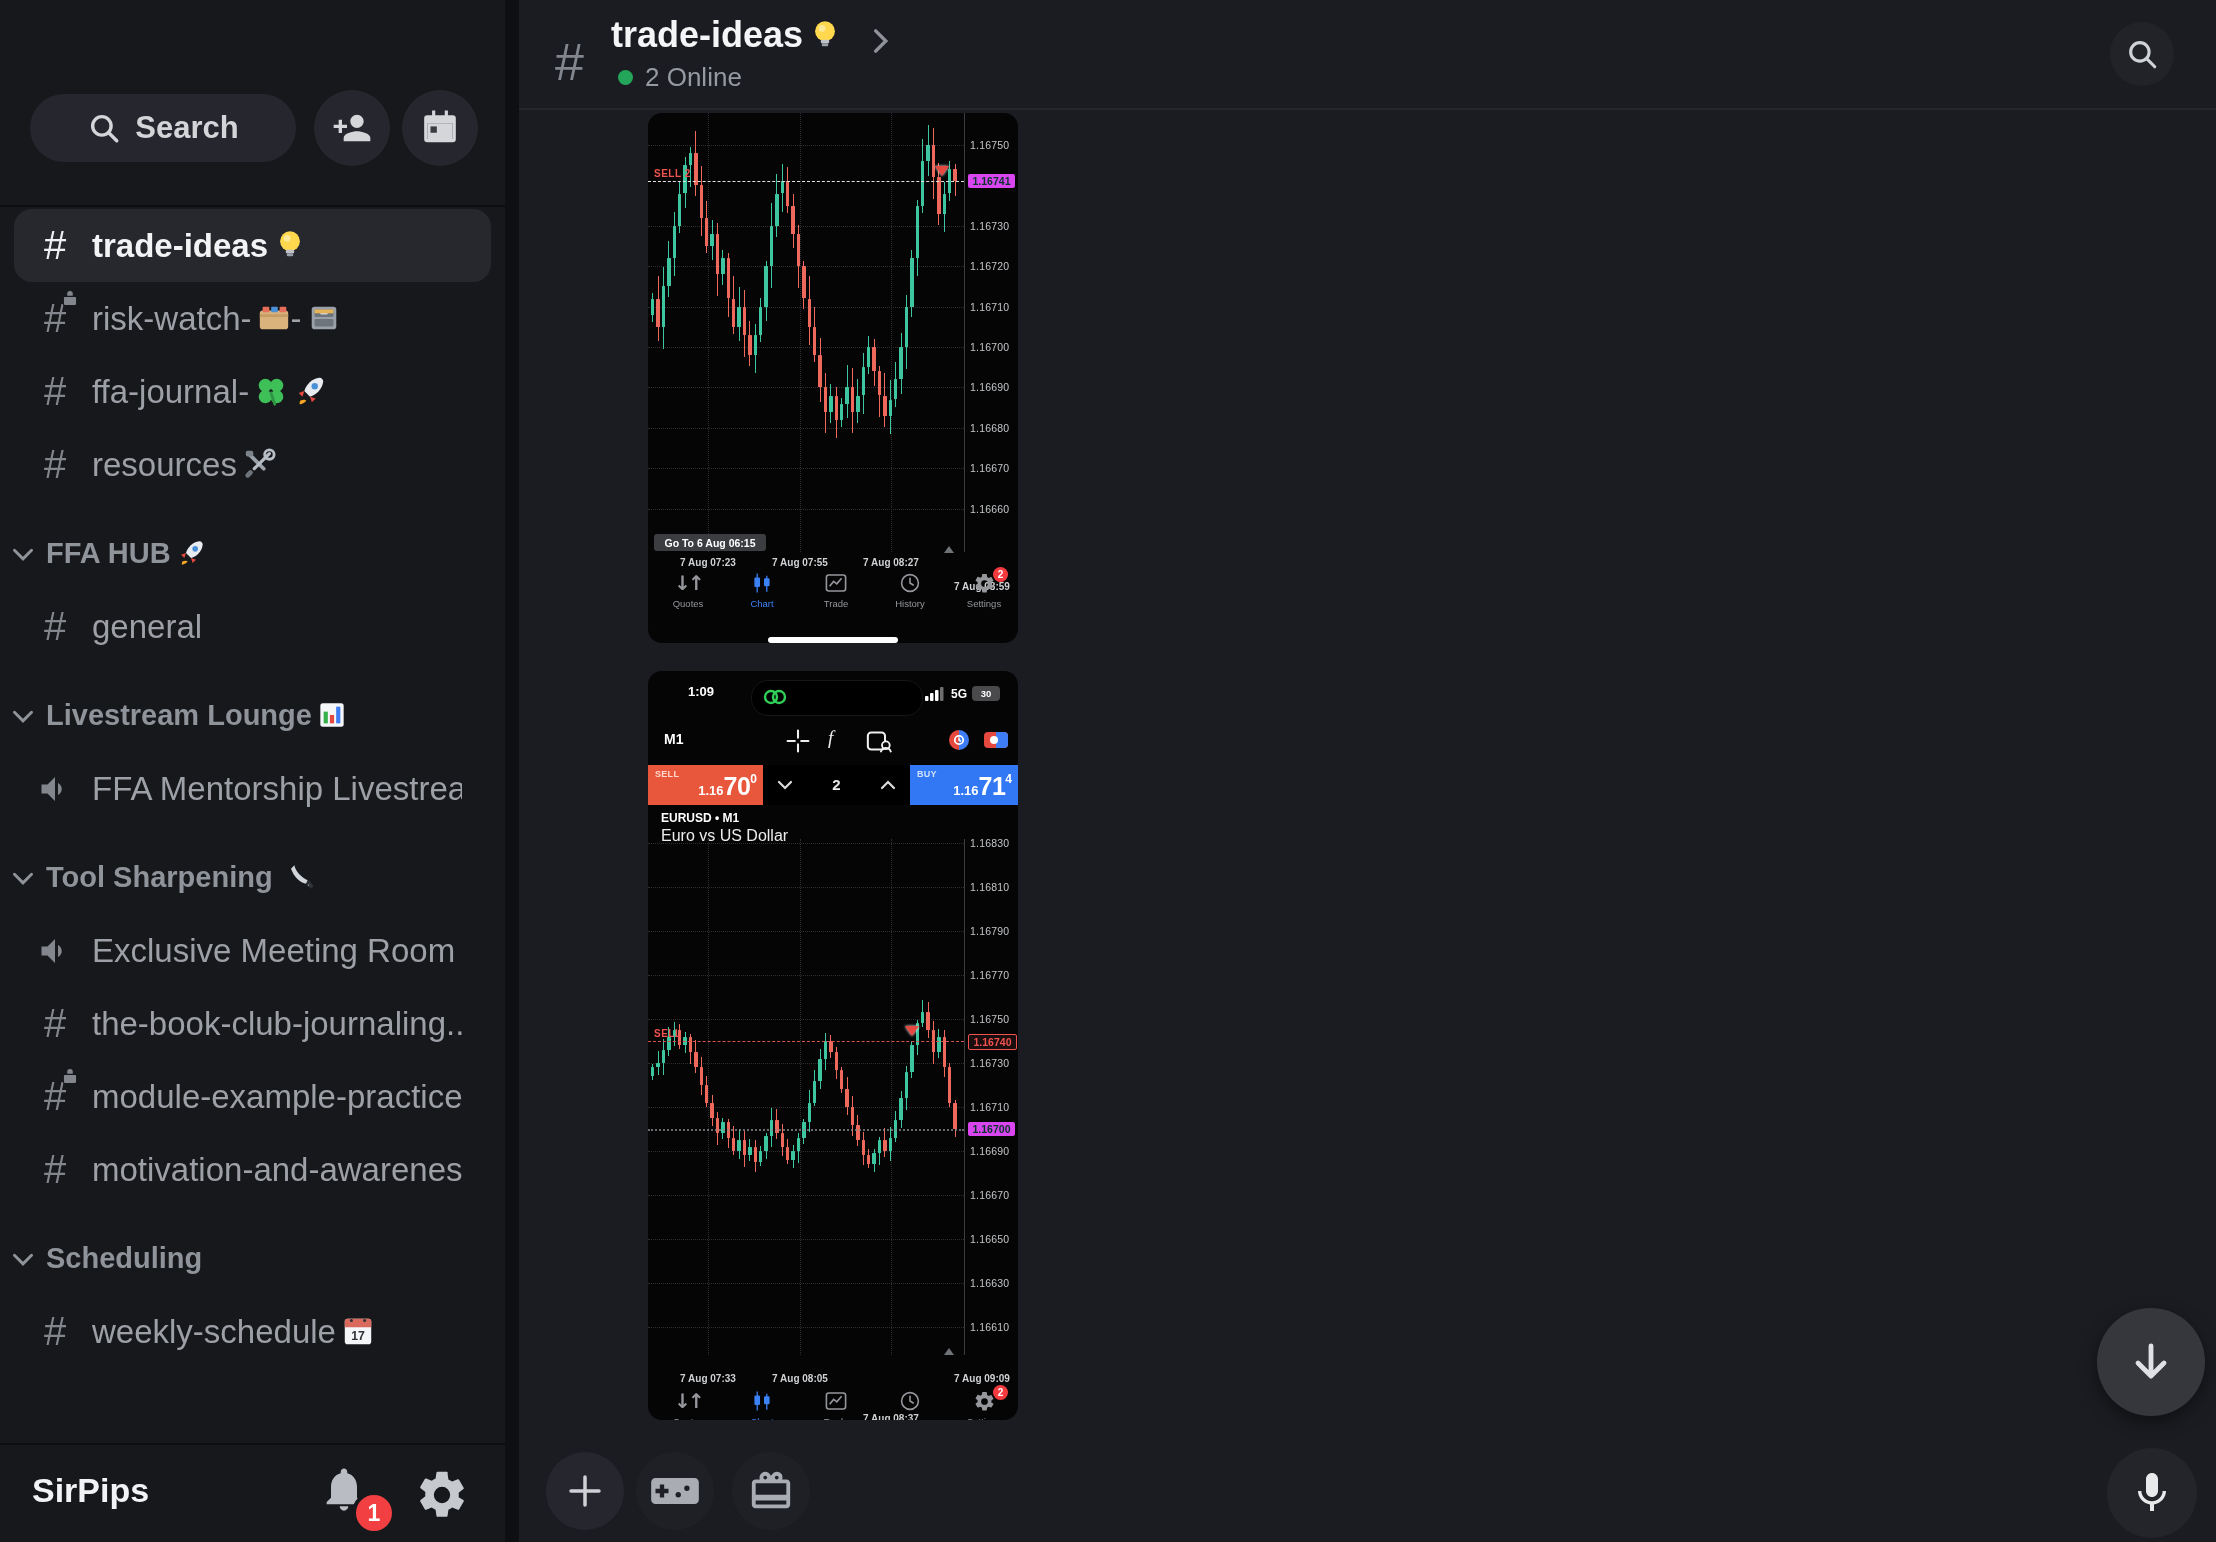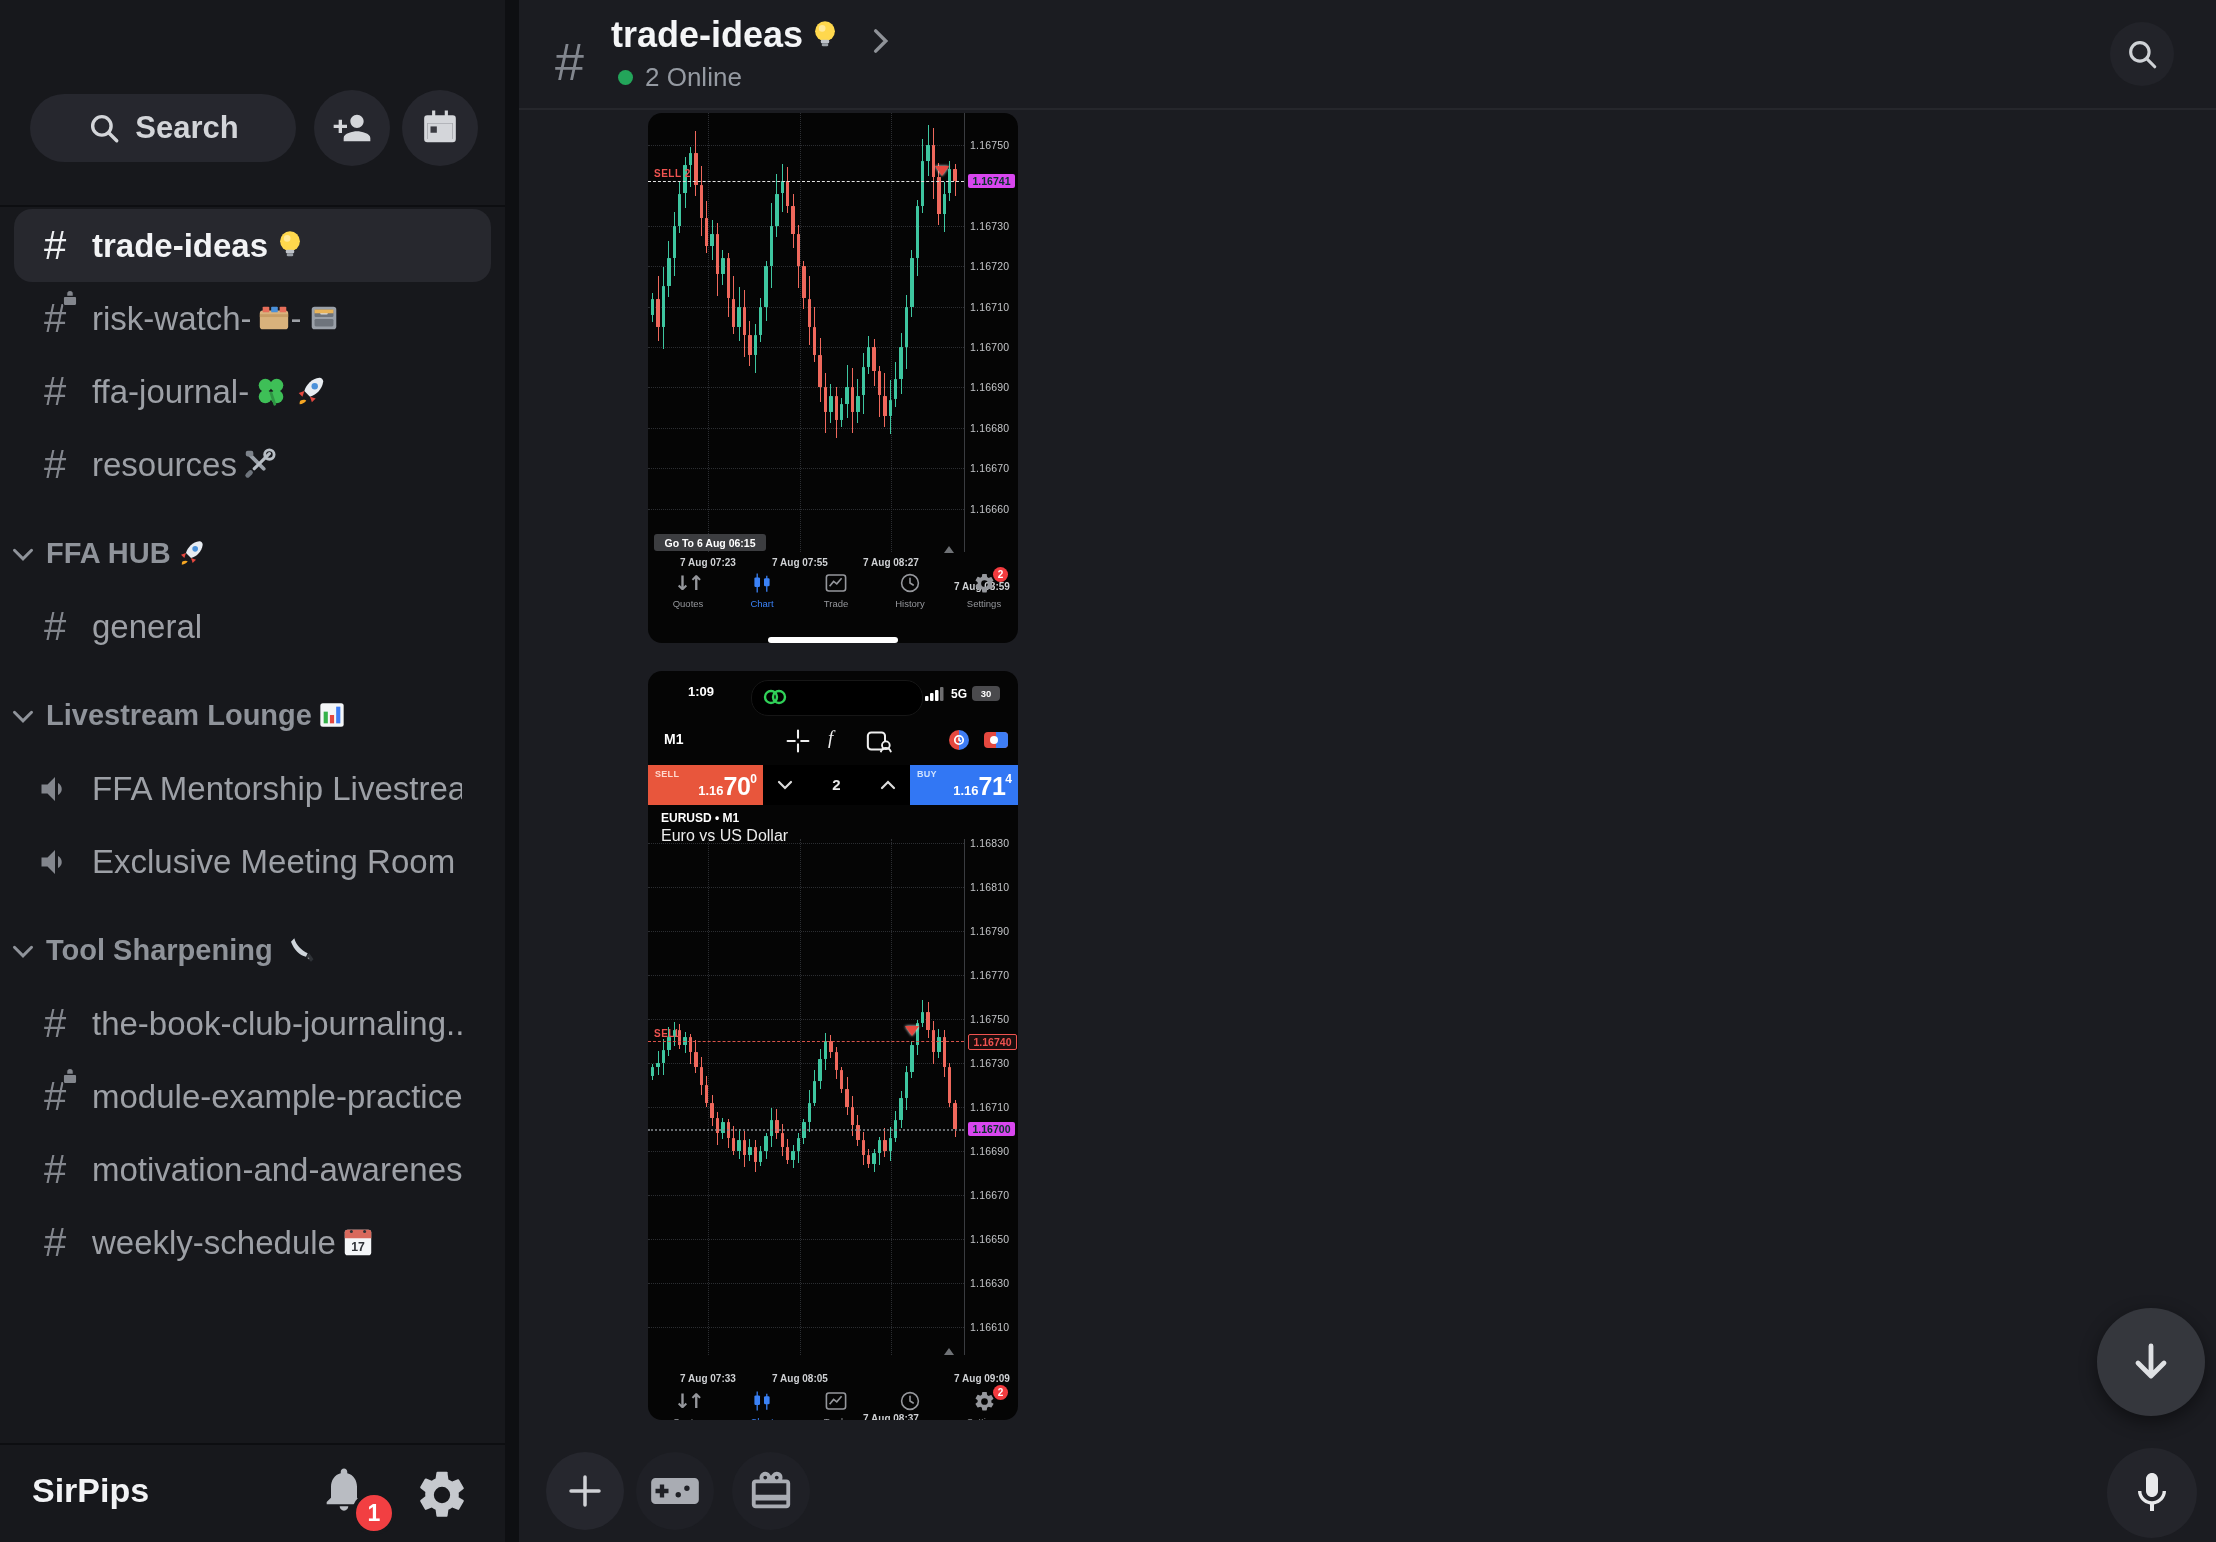--- a/index.html
+++ b/index.html
@@ -222,52 +222,58 @@
         </div>
         <div class="row voice">
           <span class="vicon">
             <svg width="36" height="36" viewBox="0 0 24 24" fill="#83868d">
               <path d="M3 9v6h4l5 5V4L7 9H3z"></path>
               <path d="M16.5 12c0-1.77-1.02-3.29-2.5-4.03v8.05c1.48-.73 2.5-2.25 2.5-4.02z"></path>
             </svg>
           </span>
           <span class="lbl">FFA Mentorship Livestrea...</span>
         </div>
+        <div class="row cat">
+          <svg width="22" height="22" viewBox="0 0 18 12">
+            <path d="M2 3l7 7 7-7" fill="none" stroke="#8f939a" stroke-width="2.4" stroke-linecap="round"></path>
+          </svg>
+          <span class="lbl">Tool Sharpening <span class="em"><svg viewBox="0 0 36 36" width="100%" height="100%">
+                <path d="M6 8c4 10 10 16 18 18l2-4C18 18 12 12 10 4z" fill="#cfd5db"></path>
+                <path d="M24 26l6 6 3-3-5-7z" fill="#2f3237"></path>
+                <circle cx="27" cy="28" r="1" fill="#888"></circle>
+              </svg></span></span>
+        </div>
         <div class="row voice">
           <span class="vicon">
             <svg width="36" height="36" viewBox="0 0 24 24" fill="#83868d">
               <path d="M3 9v6h4l5 5V4L7 9H3z"></path>
               <path d="M16.5 12c0-1.77-1.02-3.29-2.5-4.03v8.05c1.48-.73 2.5-2.25 2.5-4.02z"></path>
             </svg>
           </span>
           <span class="lbl">Exclusive Meeting Room</span>
         </div>
-        <div class="row cat">
-          <svg width="22" height="22" viewBox="0 0 18 12">
-            <path d="M2 3l7 7 7-7" fill="none" stroke="#8f939a" stroke-width="2.4" stroke-linecap="round"></path>
-          </svg>
-          <span class="lbl">Tool Sharpening <span class="em"><svg viewBox="0 0 36 36" width="100%" height="100%">
-                <path d="M6 8c4 10 10 16 18 18l2-4C18 18 12 12 10 4z" fill="#cfd5db"></path>
-                <path d="M24 26l6 6 3-3-5-7z" fill="#2f3237"></path>
-                <circle cx="27" cy="28" r="1" fill="#888"></circle>
-              </svg></span></span>
-        </div>
         <div class="row chan">
           <span class="hashbox">#</span>
           <span class="lbl">the-book-club-journaling...</span>
         </div>
         <div class="row chan">
           <span class="hashbox">#<svg class="locksvg" width="20" height="20" viewBox="0 0 24 24" fill="#83868d">
               <path d="M12 3a4 4 0 0 0-4 4v3h8V7a4 4 0 0 0-4-4zm-6 7h12a2 2 0 0 1 2 2v7a2 2 0 0 1-2 2H6a2 2 0 0 1-2-2v-7a2 2 0 0 1 2-2z" stroke="#17181c" stroke-width="1.4"></path>
             </svg></span>
           <span class="lbl">module-example-practice...</span>
         </div>
         <div class="row chan">
           <span class="hashbox">#</span>
           <span class="lbl">motivation-and-awarenes...</span>
+        </div>
+        <div class="row cat">
+          <svg width="22" height="22" viewBox="0 0 18 12">
+            <path d="M2 3l7 7 7-7" fill="none" stroke="#8f939a" stroke-width="2.4" stroke-linecap="round"></path>
+          </svg>
+          <span class="lbl">Scheduling</span>
         </div>
         <div class="row chan">
           <span class="hashbox">#</span>
           <span class="lbl">weekly-schedule<span class="em"><svg viewBox="0 0 36 36" width="100%" height="100%">
                 <rect x="4" y="5" width="28" height="27" rx="3" fill="#f4f6f8"></rect>
                 <path d="M4 8a3 3 0 0 1 3-3h22a3 3 0 0 1 3 3v6H4z" fill="#d9695c"></path>
                 <circle cx="11" cy="7" r="1.6" fill="#2f3237"></circle>
                 <circle cx="25" cy="7" r="1.6" fill="#2f3237"></circle>
                 <text x="18" y="28" font-size="13" font-weight="bold" fill="#2f3237" text-anchor="middle" font-family="Liberation Sans,sans-serif">17</text>
               </svg></span></span>

